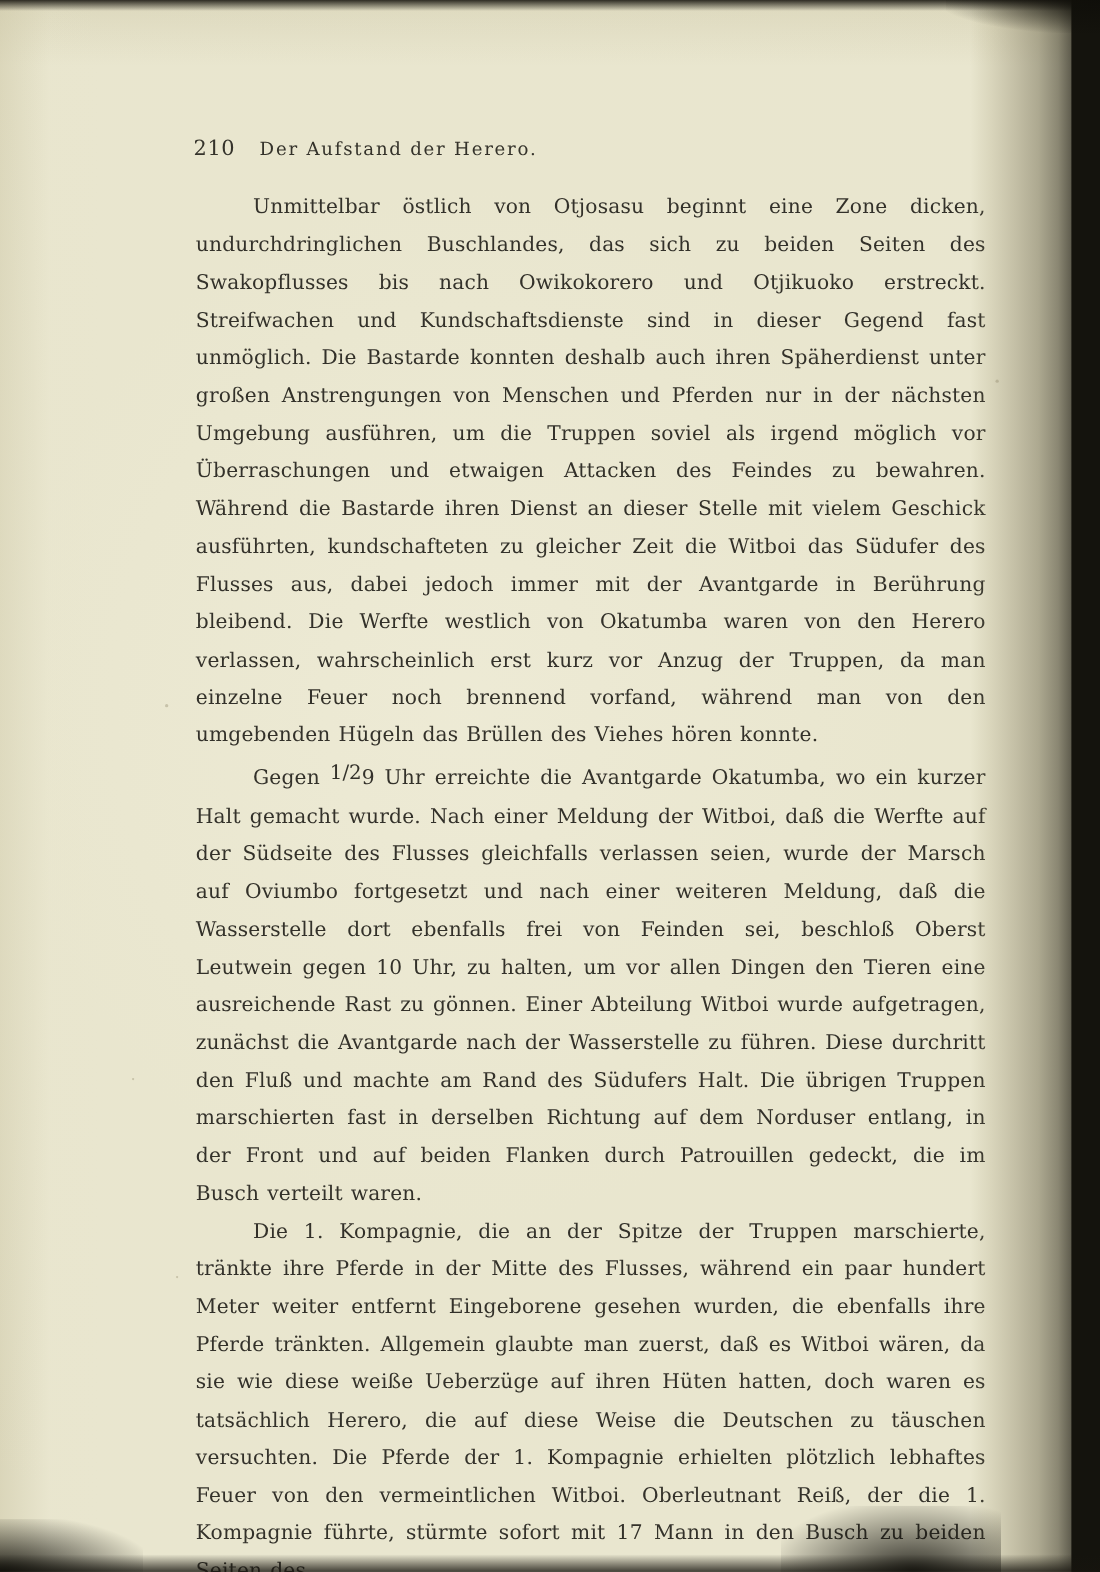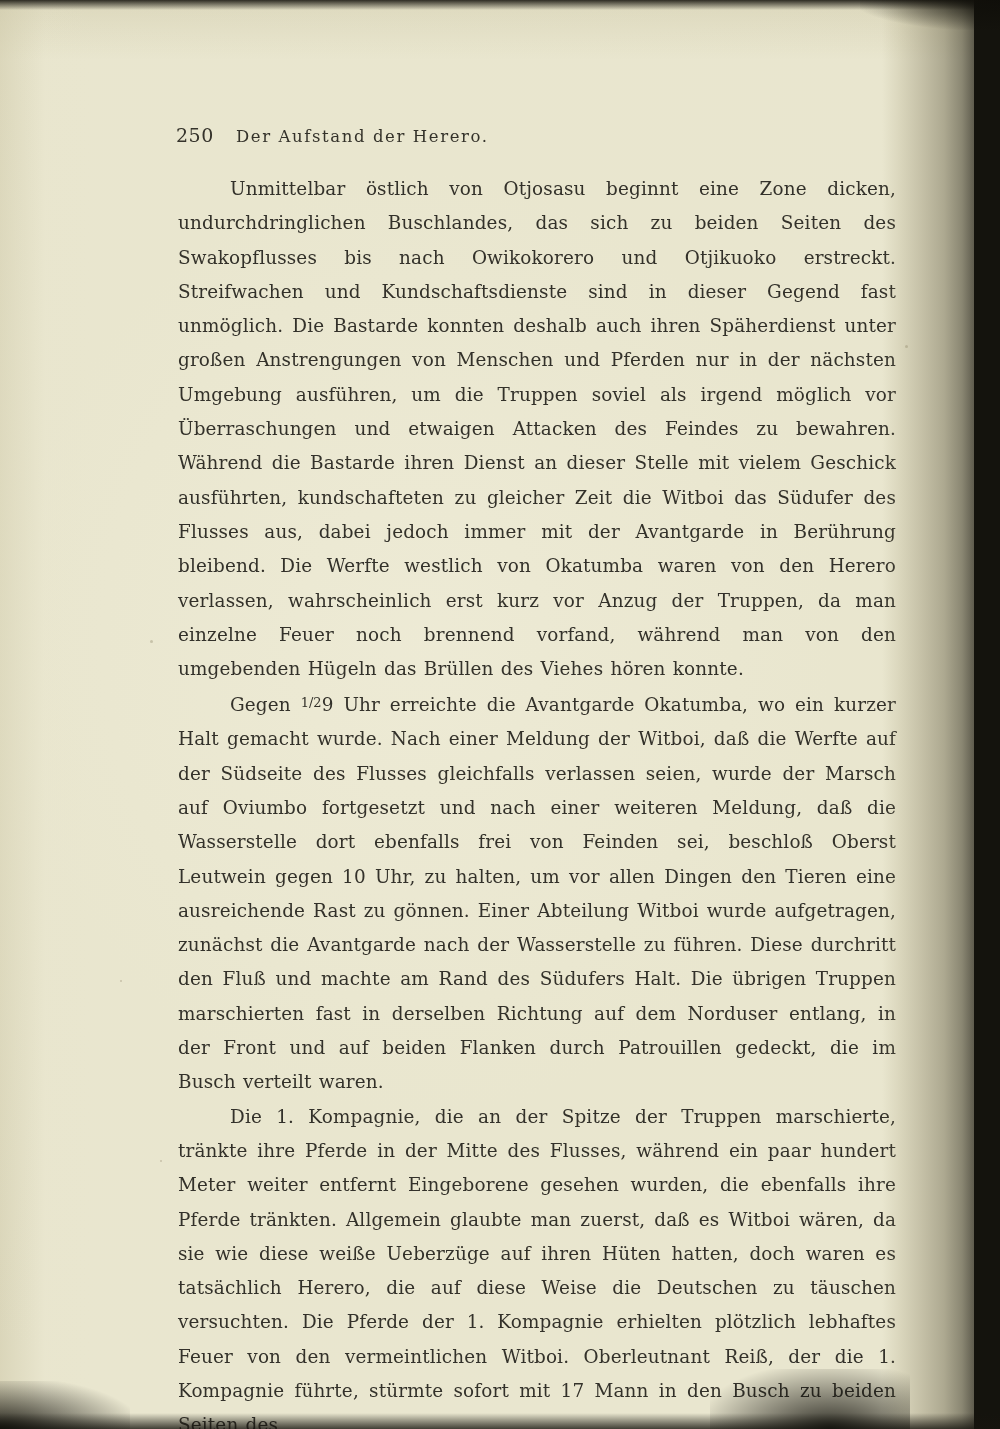--- a/index.html
+++ b/index.html
@@ -127,42 +127,42 @@
     font-size: 18.4px;
     line-height: 34.3px;
     color: #33312a;
     letter-spacing: 0.15px;
     word-spacing: 1.2px;
     -webkit-font-smoothing: antialiased;
   }
   p.para + p.para { margin-top: 0px; }
 
   .frac {
-    font-size: 13px;
+    font-size: 18px;
     vertical-align: 0.28em;
     letter-spacing: 0;
   }
 
   
   .speck {
     position: absolute;
     background: rgba(120,110,80,0.30);
     border-radius: 50%;
     pointer-events: none;
   }
 </style>
 </head>
 <body>
 
 <div id="page">
 
   <div class="content">
 
     <div class="running-head">
-      <div class="folio">250</div>
+      <div class="folio">210</div>
       <div class="head-title">Der Aufstand der Herero.</div>
     </div>
 
     <div class="textblock">
       <p class="para">Unmittelbar östlich von Otjosasu beginnt eine Zone dicken, undurchdringlichen Buschlandes, das sich zu beiden Seiten des Swakopflusses bis nach Owikokorero und Otjikuoko erstreckt. Streifwachen und Kundschaftsdienste sind in dieser Gegend fast unmöglich. Die Bastarde konnten deshalb auch ihren Späherdienst unter großen Anstrengungen von Menschen und Pferden nur in der nächsten Umgebung ausführen, um die Truppen soviel als irgend möglich vor Überraschungen und etwaigen Attacken des Feindes zu bewahren. Während die Bastarde ihren Dienst an dieser Stelle mit vielem Geschick ausführten, kundschafteten zu gleicher Zeit die Witboi das Südufer des Flusses aus, dabei jedoch immer mit der Avantgarde in Berührung bleibend. Die Werfte westlich von Okatumba waren von den Herero verlassen, wahrscheinlich erst kurz vor Anzug der Truppen, da man einzelne Feuer noch brennend vorfand, während man von den umgebenden Hügeln das Brüllen des Viehes hören konnte.</p>
       <p class="para"><span>Gegen </span><span class="frac">1/2</span><span>9 Uhr erreichte die Avantgarde Okatumba, wo ein kurzer Halt gemacht wurde. Nach einer Meldung der Witboi, daß die Werfte auf der Südseite des Flusses gleichfalls verlassen seien, wurde der Marsch auf Oviumbo fortgesetzt und nach einer weiteren Meldung, daß die Wasserstelle dort ebenfalls frei von Feinden sei, beschloß Oberst Leutwein gegen 10 Uhr, zu halten, um vor allen Dingen den Tieren eine ausreichende Rast zu gönnen. Einer Abteilung Witboi wurde aufgetragen, zunächst die Avantgarde nach der Wasserstelle zu führen. Diese durchritt den Fluß und machte am Rand des Südufers Halt. Die übrigen Truppen marschierten fast in derselben Richtung auf dem Norduser entlang, in der Front und auf beiden Flanken durch Patrouillen gedeckt, die im Busch verteilt waren.</span></p>
       <p class="para">Die 1. Kompagnie, die an der Spitze der Truppen marschierte, tränkte ihre Pferde in der Mitte des Flusses, während ein paar hundert Meter weiter entfernt Eingeborene gesehen wurden, die ebenfalls ihre Pferde tränkten. Allgemein glaubte man zuerst, daß es Witboi wären, da sie wie diese weiße Ueberzüge auf ihren Hüten hatten, doch waren es tatsächlich Herero, die auf diese Weise die Deutschen zu täuschen versuchten. Die Pferde der 1. Kompagnie erhielten plötzlich lebhaftes Feuer von den vermeintlichen Witboi. Oberleutnant Reiß, der die 1. Kompagnie führte, stürmte sofort mit 17 Mann in den Busch zu beiden Seiten des</p>
     </div>
 
   </div>

